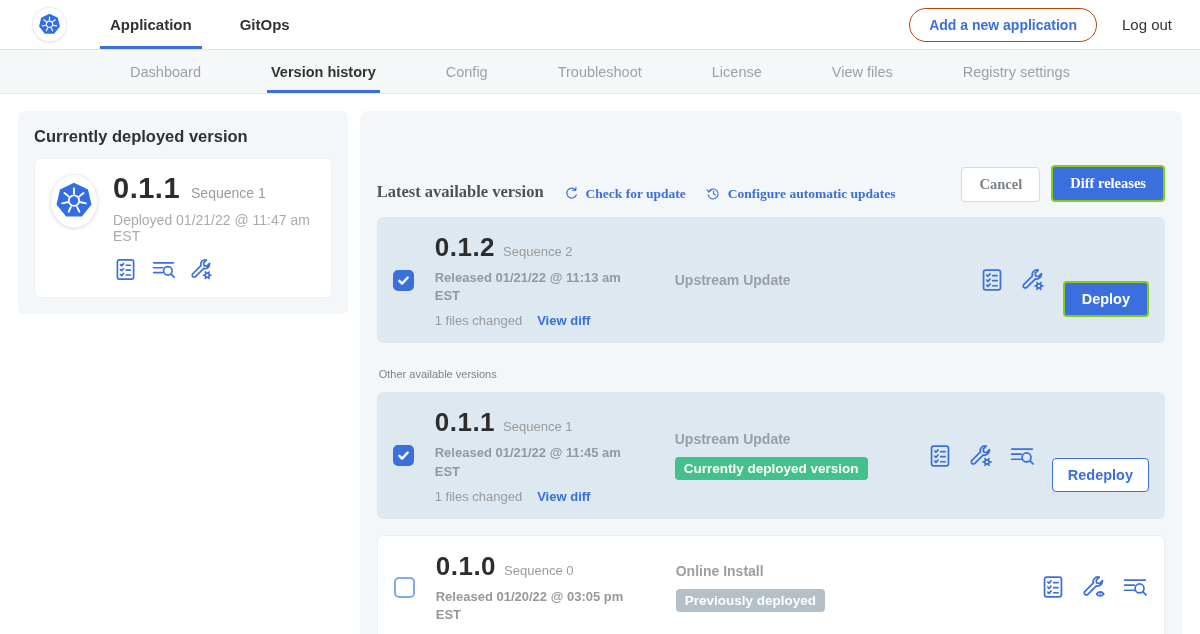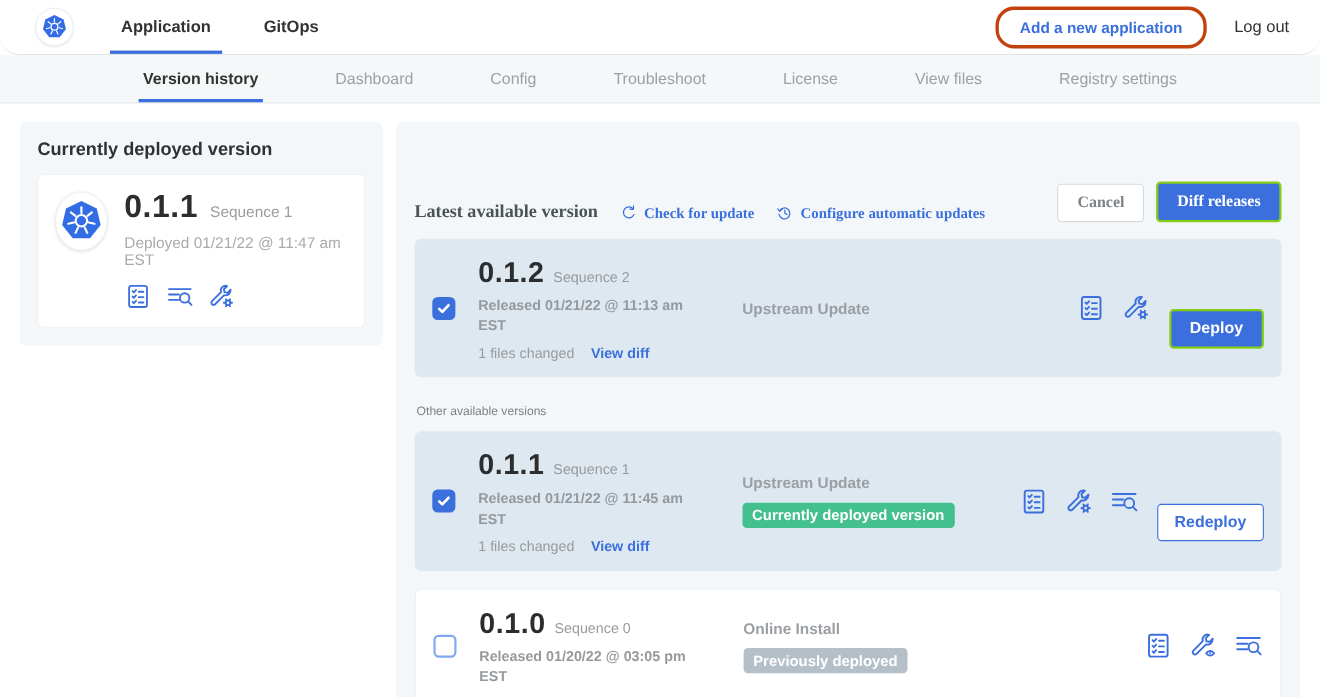--- a/index.html
+++ b/index.html
@@ -1,32 +1,32 @@
 <!DOCTYPE html>
 <html><head>
 <meta charset="utf-8">
 <style>
   * { margin:0; padding:0; box-sizing:border-box; }
   html,body { width:1200px; height:634px; background:#fff; overflow:hidden;
     font-family:"Liberation Sans", sans-serif; color:#323232; }
 
   
   .header { height:50px; display:flex; align-items:stretch; background:#fff;
-    border-bottom:1px solid #dfe4e7; padding-left:33px;border-radius:17px; }
+    border-bottom:1px solid #dfe4e7; padding-left:33px; }
   .logo-wrap { align-self:center; width:33px; height:33px; border-radius:50%;
     background:#fff; box-shadow:0 0 0 1px #eceff1, 0 1px 3px rgba(0,0,0,.18);
     display:flex; align-items:center; justify-content:center; margin-right:34px; }
   .logo-wrap svg { width:25px; height:25px; }
   .main-tabs { display:flex; align-items:stretch; gap:28px; }
   .main-tab { display:flex; align-items:center; padding:0 10px; font-size:15px;
     font-weight:bold; color:#323232; cursor:pointer; border-bottom:3px solid transparent;
     border-top:3px solid transparent; }
   .main-tab.active { border-bottom-color:#3b6fdd; }
   .header-spacer { flex:1; }
-  .pill-btn { align-self:center; border:3px solid #c2410c; color:#3b6fdd; background:#fff;
+  .pill-btn { align-self:center; border:1px solid #c2410c; color:#3b6fdd; background:#fff;
     border-radius:17px; font-weight:bold; font-size:14px; padding:8px 19px;
     font-family:inherit; cursor:pointer; margin-right:25px; }
   .logout { align-self:center; font-size:15px; color:#323232; margin-right:28px; cursor:pointer; }
 
   
   .subnav { height:44px; background:#f5f8f9; border-bottom:1px solid #e8ebed;
     display:flex; justify-content:center; gap:62px; }
   .subnav-item { display:flex; align-items:center; font-size:14.5px; color:#9aa1a7;
     cursor:pointer; border-bottom:3px solid transparent; border-top:3px solid transparent;
     padding:0 4px; }
@@ -119,22 +119,22 @@
   <nav class="main-tabs">
     <div class="main-tab active">Application</div>
     <div class="main-tab">GitOps</div>
   </nav>
   <div class="header-spacer"></div>
   <button class="pill-btn">Add a new application</button>
   <div class="logout">Log out</div>
 </div>
 
 <nav class="subnav" id="subnav">
+    <div class="subnav-item">Dashboard</div>
     <div class="subnav-item active">Version history</div>
-    <div class="subnav-item">Dashboard</div>
     <div class="subnav-item">Config</div>
     <div class="subnav-item">Troubleshoot</div>
     <div class="subnav-item">License</div>
     <div class="subnav-item">View files</div>
     <div class="subnav-item">Registry settings</div>
   </nav>
 
 <div class="main">
 
   <section class="panel left-panel">

